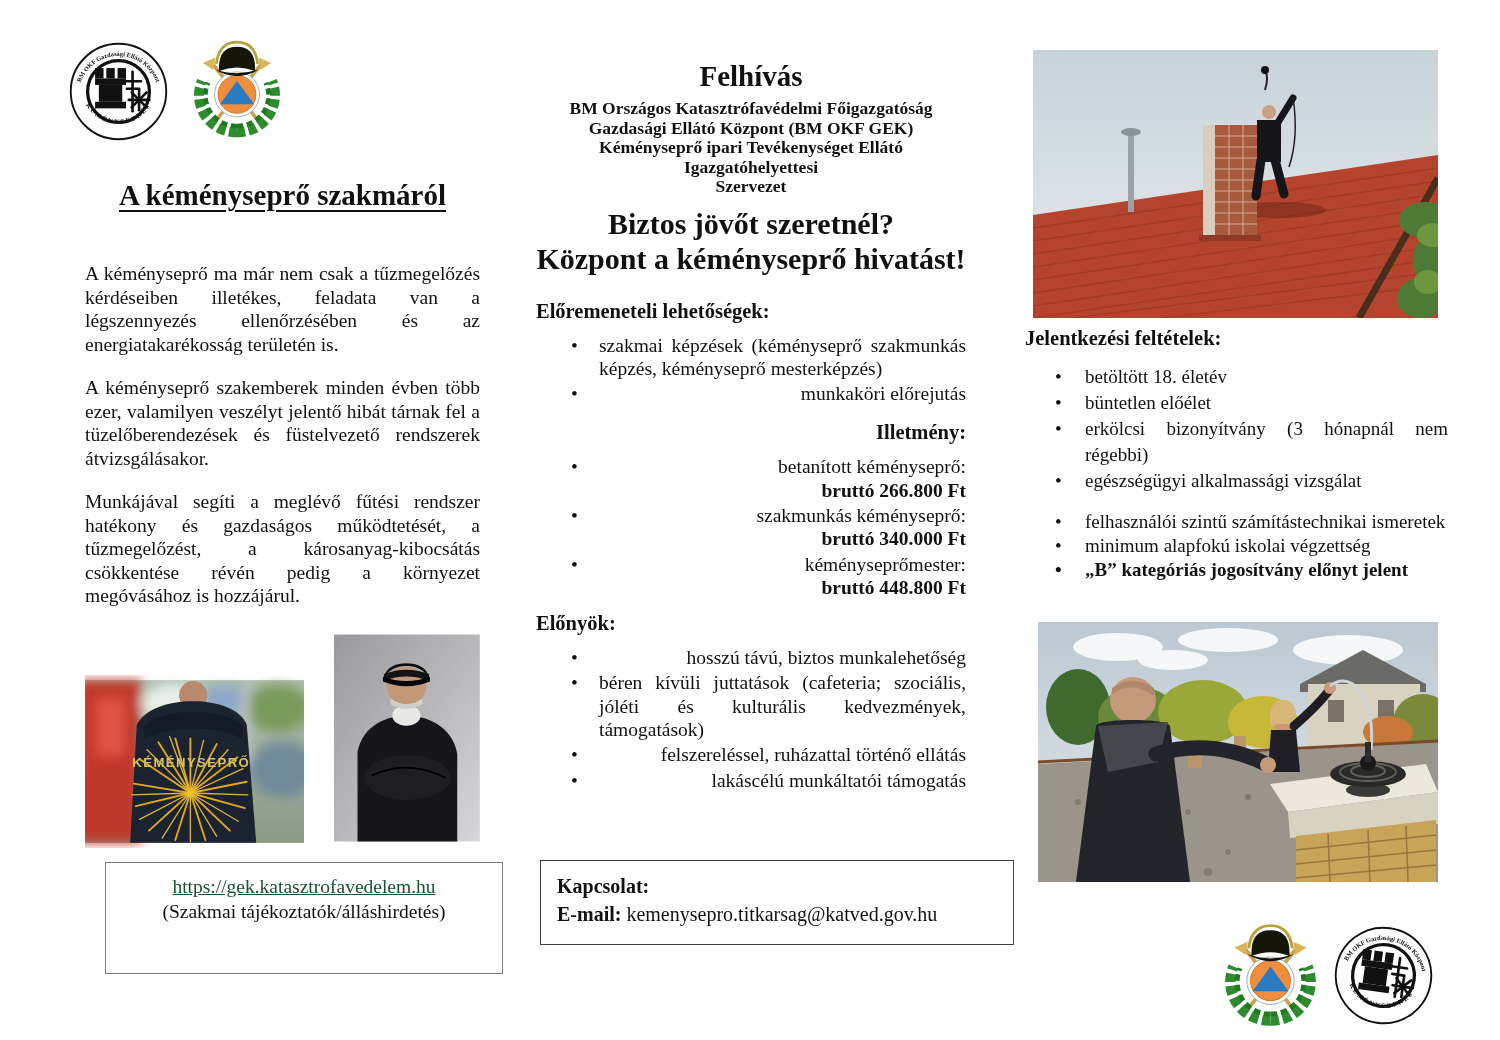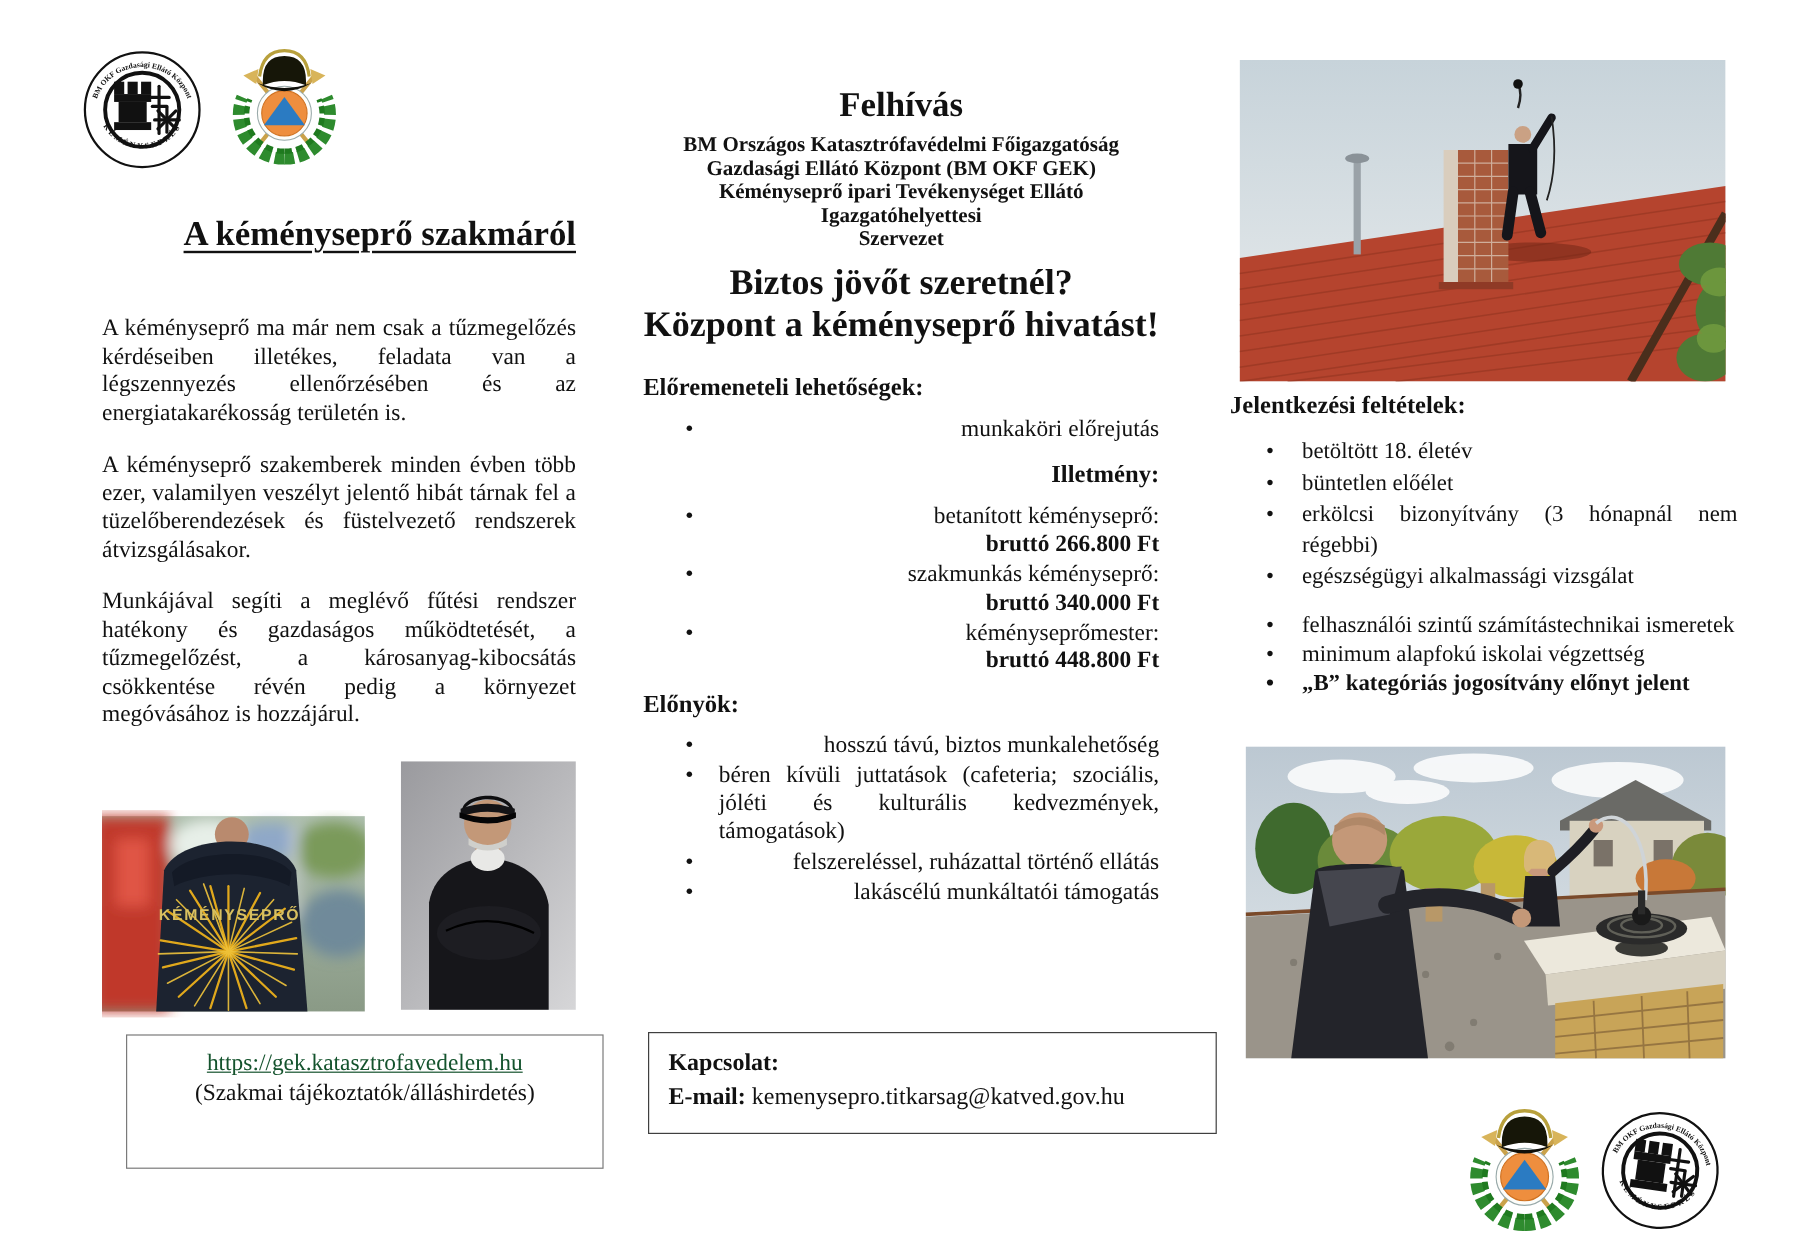--- a/index.html
+++ b/index.html
@@ -5,35 +5,35 @@
   html,body { margin:0; padding:0; background:#ffffff; }
   .page {
     position:relative; width:1500px; height:1040px; background:#ffffff;
     overflow:hidden; color:#111;
     font-family:"Liberation Serif","DejaVu Serif",serif;
   }
   
   .col-left { position:absolute; left:85px; top:38px; width:395px; }
   .logo-row { display:flex; align-items:flex-start; gap:22px; margin-left:-18px; }
   .left-title {
-    margin:34px 0 0; font-size:29px; font-weight:bold; text-align:right;
+    margin:34px 0 0; font-size:29px; font-weight:bold; text-align:center;
     text-decoration:underline; text-decoration-thickness:2px; text-underline-offset:5px;
   }
   .body-text { margin-top:50px; }
   .body-text p { margin:0 0 20px; font-size:19.5px; line-height:23.5px; text-align:justify; }
   .photo-row { display:flex; align-items:flex-end; gap:30px; margin-top:16px; }
   .link-box {
     position:absolute; left:105px; top:862px; width:398px; height:112px;
     border:1px solid #7a7a7a; box-sizing:border-box; text-align:center; padding-top:13px;
   }
   .link-box a { color:#14532d; font-size:19.5px; text-decoration:underline; }
   .link-box .caption { font-size:19.5px; margin-top:3px; }
 
   
-  .col-mid { position:absolute; left:536px; top:72px; width:430px; }
+  .col-mid { position:absolute; left:536px; top:60px; width:430px; }
   .notice-title { margin:0; font-size:29px; font-weight:bold; text-align:center; }
   .org-lines { margin-top:6px; font-size:17.5px; font-weight:bold; text-align:center; line-height:19.5px; }
   .headline { margin-top:9px; font-size:30px; font-weight:bold; text-align:center; line-height:35px; }
   .sec-heading { margin:0; font-size:20.5px; font-weight:bold; }
   .mt-career { margin-top:24px; }
   .mt-salary { margin-top:16px;text-align:right; }
   .mt-benefits { margin-top:13px; }
   ul.blist { list-style:none; margin:11px 0 0; padding:0; }
   ul.blist li { position:relative; padding-left:63px; font-size:19.5px; line-height:23.3px; margin-bottom:2px;text-align:right; }
   ul.blist li::before { content:"\2022"; position:absolute; left:35px; }
@@ -228,20 +228,21 @@
       <div>Kéményseprő ipari Tevékenységet Ellátó Igazgatóhelyettesi</div>
       <div>Szervezet</div>
     </div>
     <div class="headline">
       <div>Biztos jövőt szeretnél?</div>
       <div>Központ a kéményseprő hivatást!</div>
     </div>
 
     <h3 class="sec-heading mt-career">Előremeneteli lehetőségek:</h3>
     <ul class="blist">
+      <li class="just">szakmai képzések (kéményseprő szakmunkás képzés, kéményseprő mesterképzés)</li>
       <li>munkaköri előrejutás</li>
     </ul>
 
     <h3 class="sec-heading mt-salary">Illetmény:</h3>
     <ul class="blist">
       <li>
         <span>betanított kéményseprő:</span>
         <span class="amt">bruttó 266.800 Ft</span>
       </li>
       <li>

